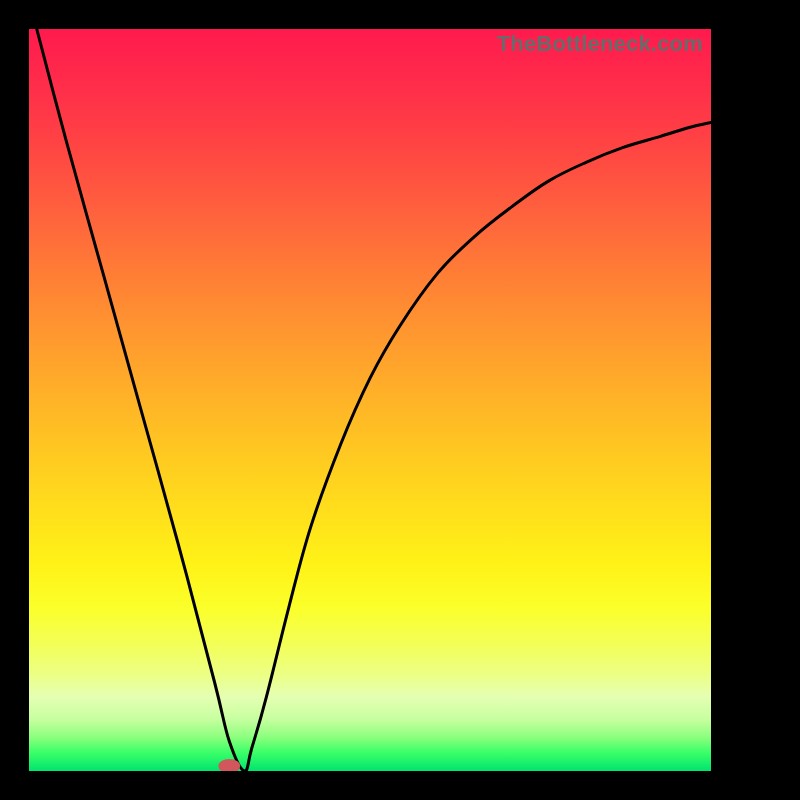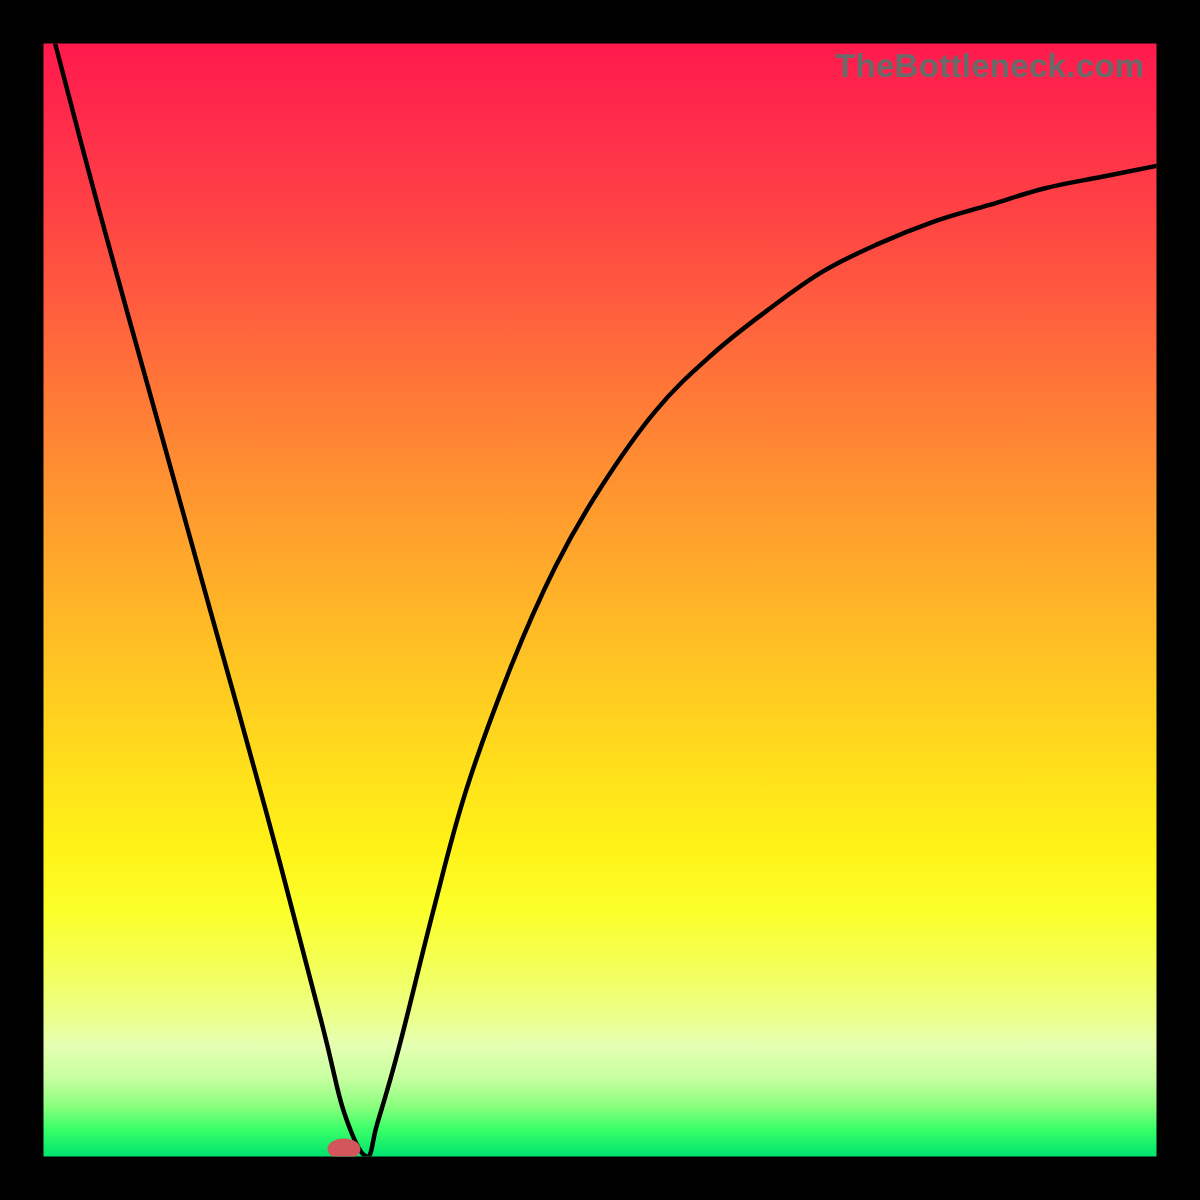--- a/index.html
+++ b/index.html
@@ -14,21 +14,21 @@
     position: relative;
     width: 800px;
     height: 800px;
     background: #000000;
     box-sizing: border-box;
   }
   .plot {
     position: absolute;
     left: 29px;
     top: 29px;
-    width: 742px;
+    width: 682px;
     height: 742px;
     background: linear-gradient(to bottom,
       #ff1a4d 0%,
       #ff2e4a 8%,
       #ff4543 16%,
       #ff5f3e 24%,
       #ff7a36 32%,
       #ff9430 40%,
       #ffad29 48%,
       #ffc522 56%,

